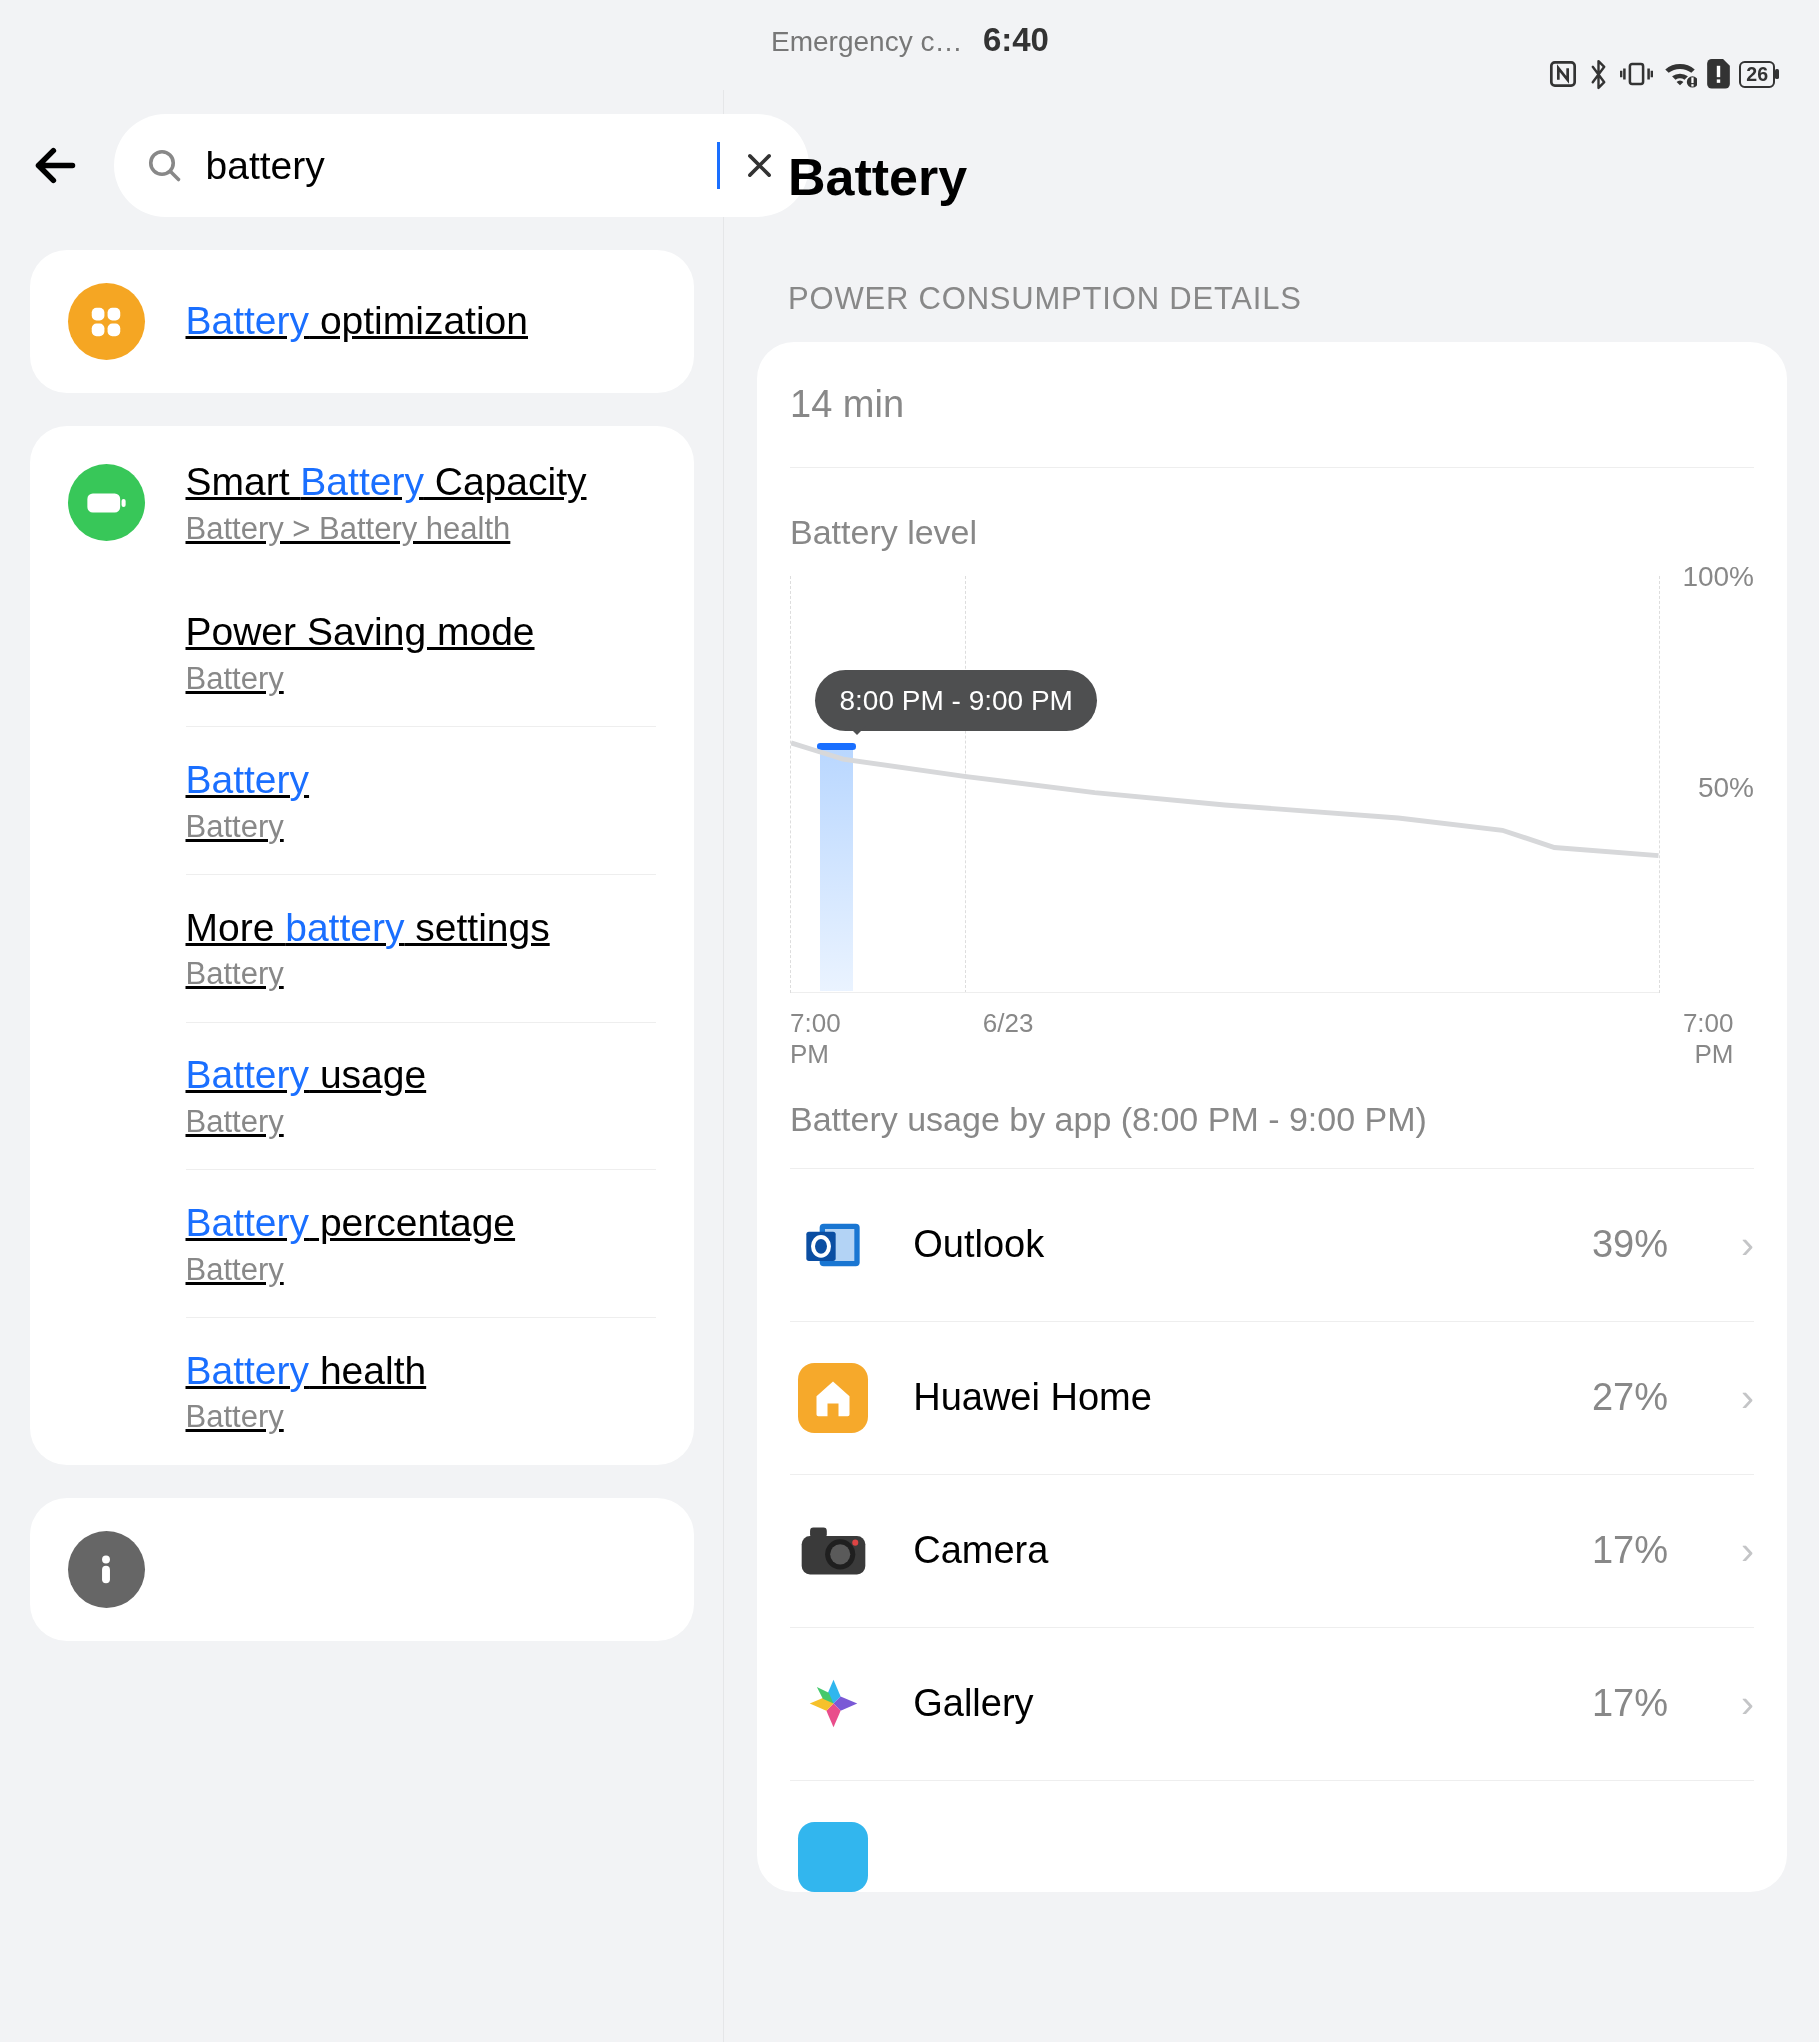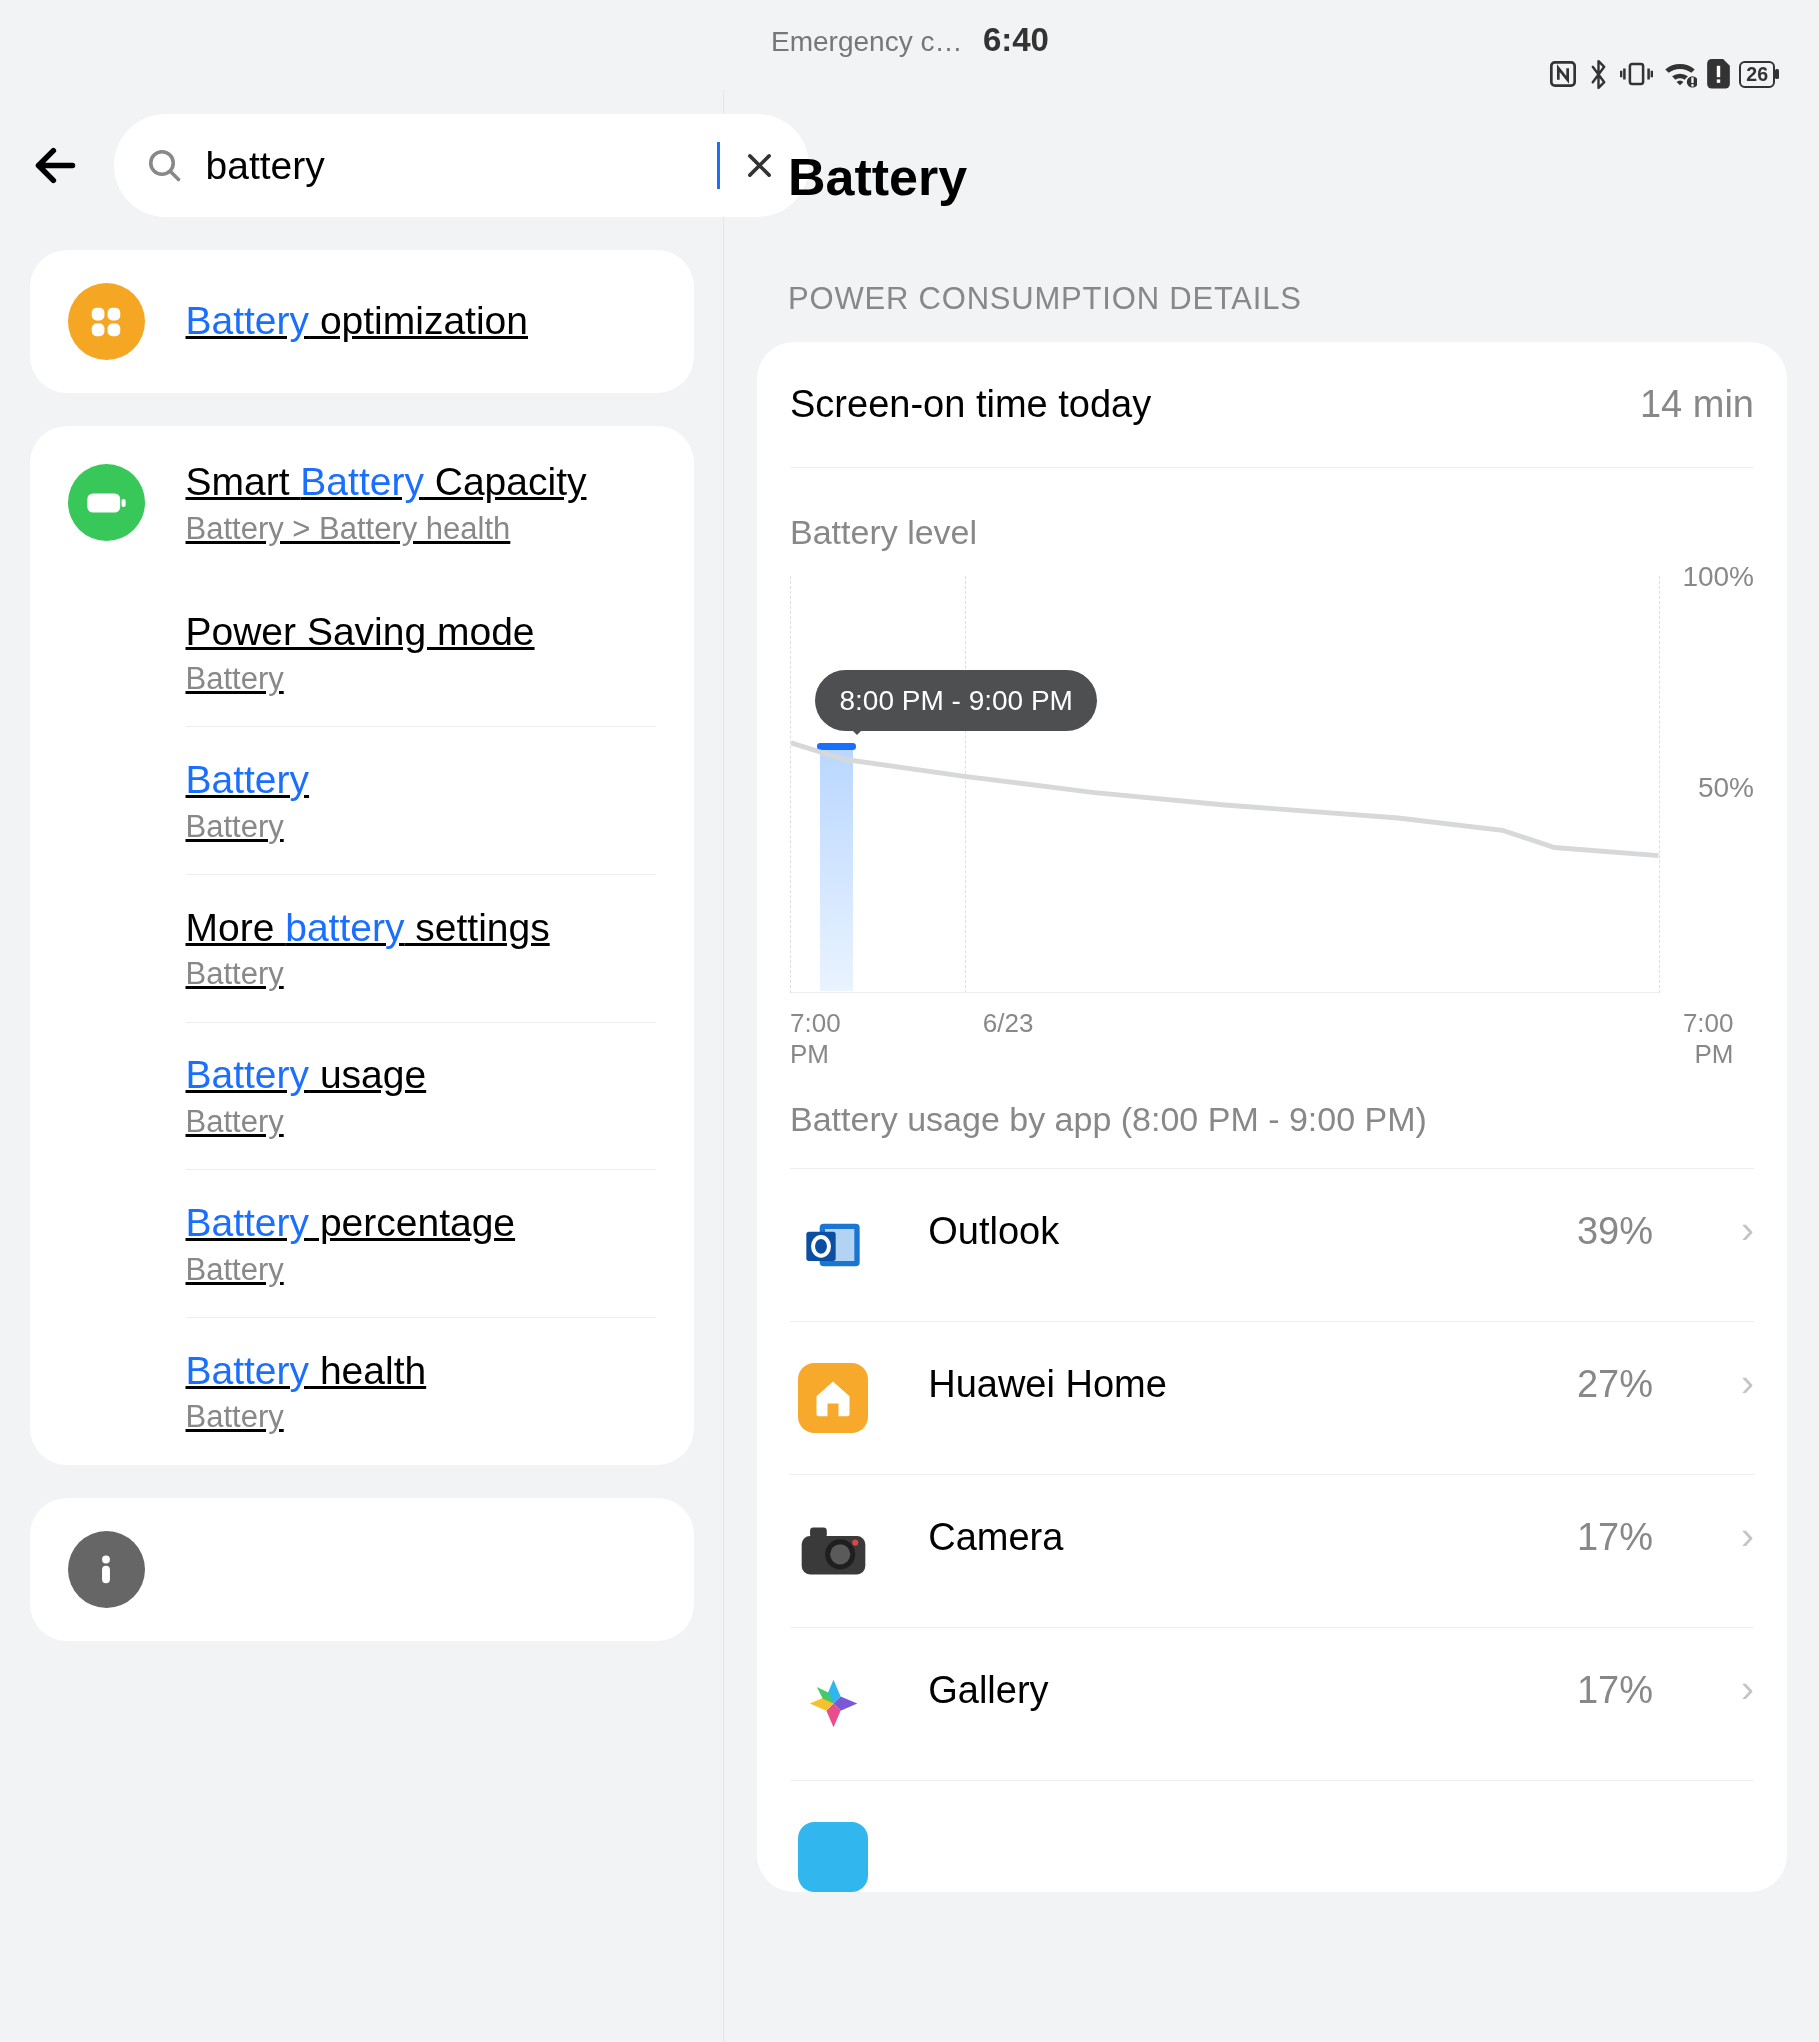--- a/index.html
+++ b/index.html
@@ -146,21 +146,21 @@
     display: flex; font-size: 26px; color: #888; margin-top: 14.7px;
     position: relative; padding-right: 94px;
   }
   .x-labels .xl { position: absolute; }
   .x-lbl-sub { display:block; }
 
   .usage-title {
     font-size: 34px; color: #888; margin: 61px 0 29px;
   }
   .app-row {
-    display: flex; align-items: flex-start; gap: 60px;
+    display: flex; align-items: center; gap: 45px;
     padding: 41px 0; border-top: 1.6px solid #eee;
     font-size: 38px;
   }
   .app-row:first-of-type { border-top: 0; }
   .app-row .grow { flex: 1; }
   .app-row .pct  { color: #888; margin-right: 28px; }
   .app-icon {
     width: 70px; height: 70px; border-radius: 16.4px;
     display:flex; align-items:center; justify-content:center;
     flex-shrink: 0; margin-left: 8.2px;
@@ -302,21 +302,20 @@
     </div>
 
   </div>
 
   <div class="right-pane">
     <h1 class="page-title">Battery</h1>
     <div class="section-label">POWER CONSUMPTION DETAILS</div>
 
     <div class="right-card">
       <div class="screen-row">
-        <span>Screen-on time today</span>
         <span class="val">14 min</span>
       </div>
 
       <div class="chart-title">Battery level</div>
 
       <div class="chart-wrap">
         <div class="chart">
           <div class="chart-mid-line"></div>
           <div class="chart-axis"></div>
           <div class="sel-bar"></div>

